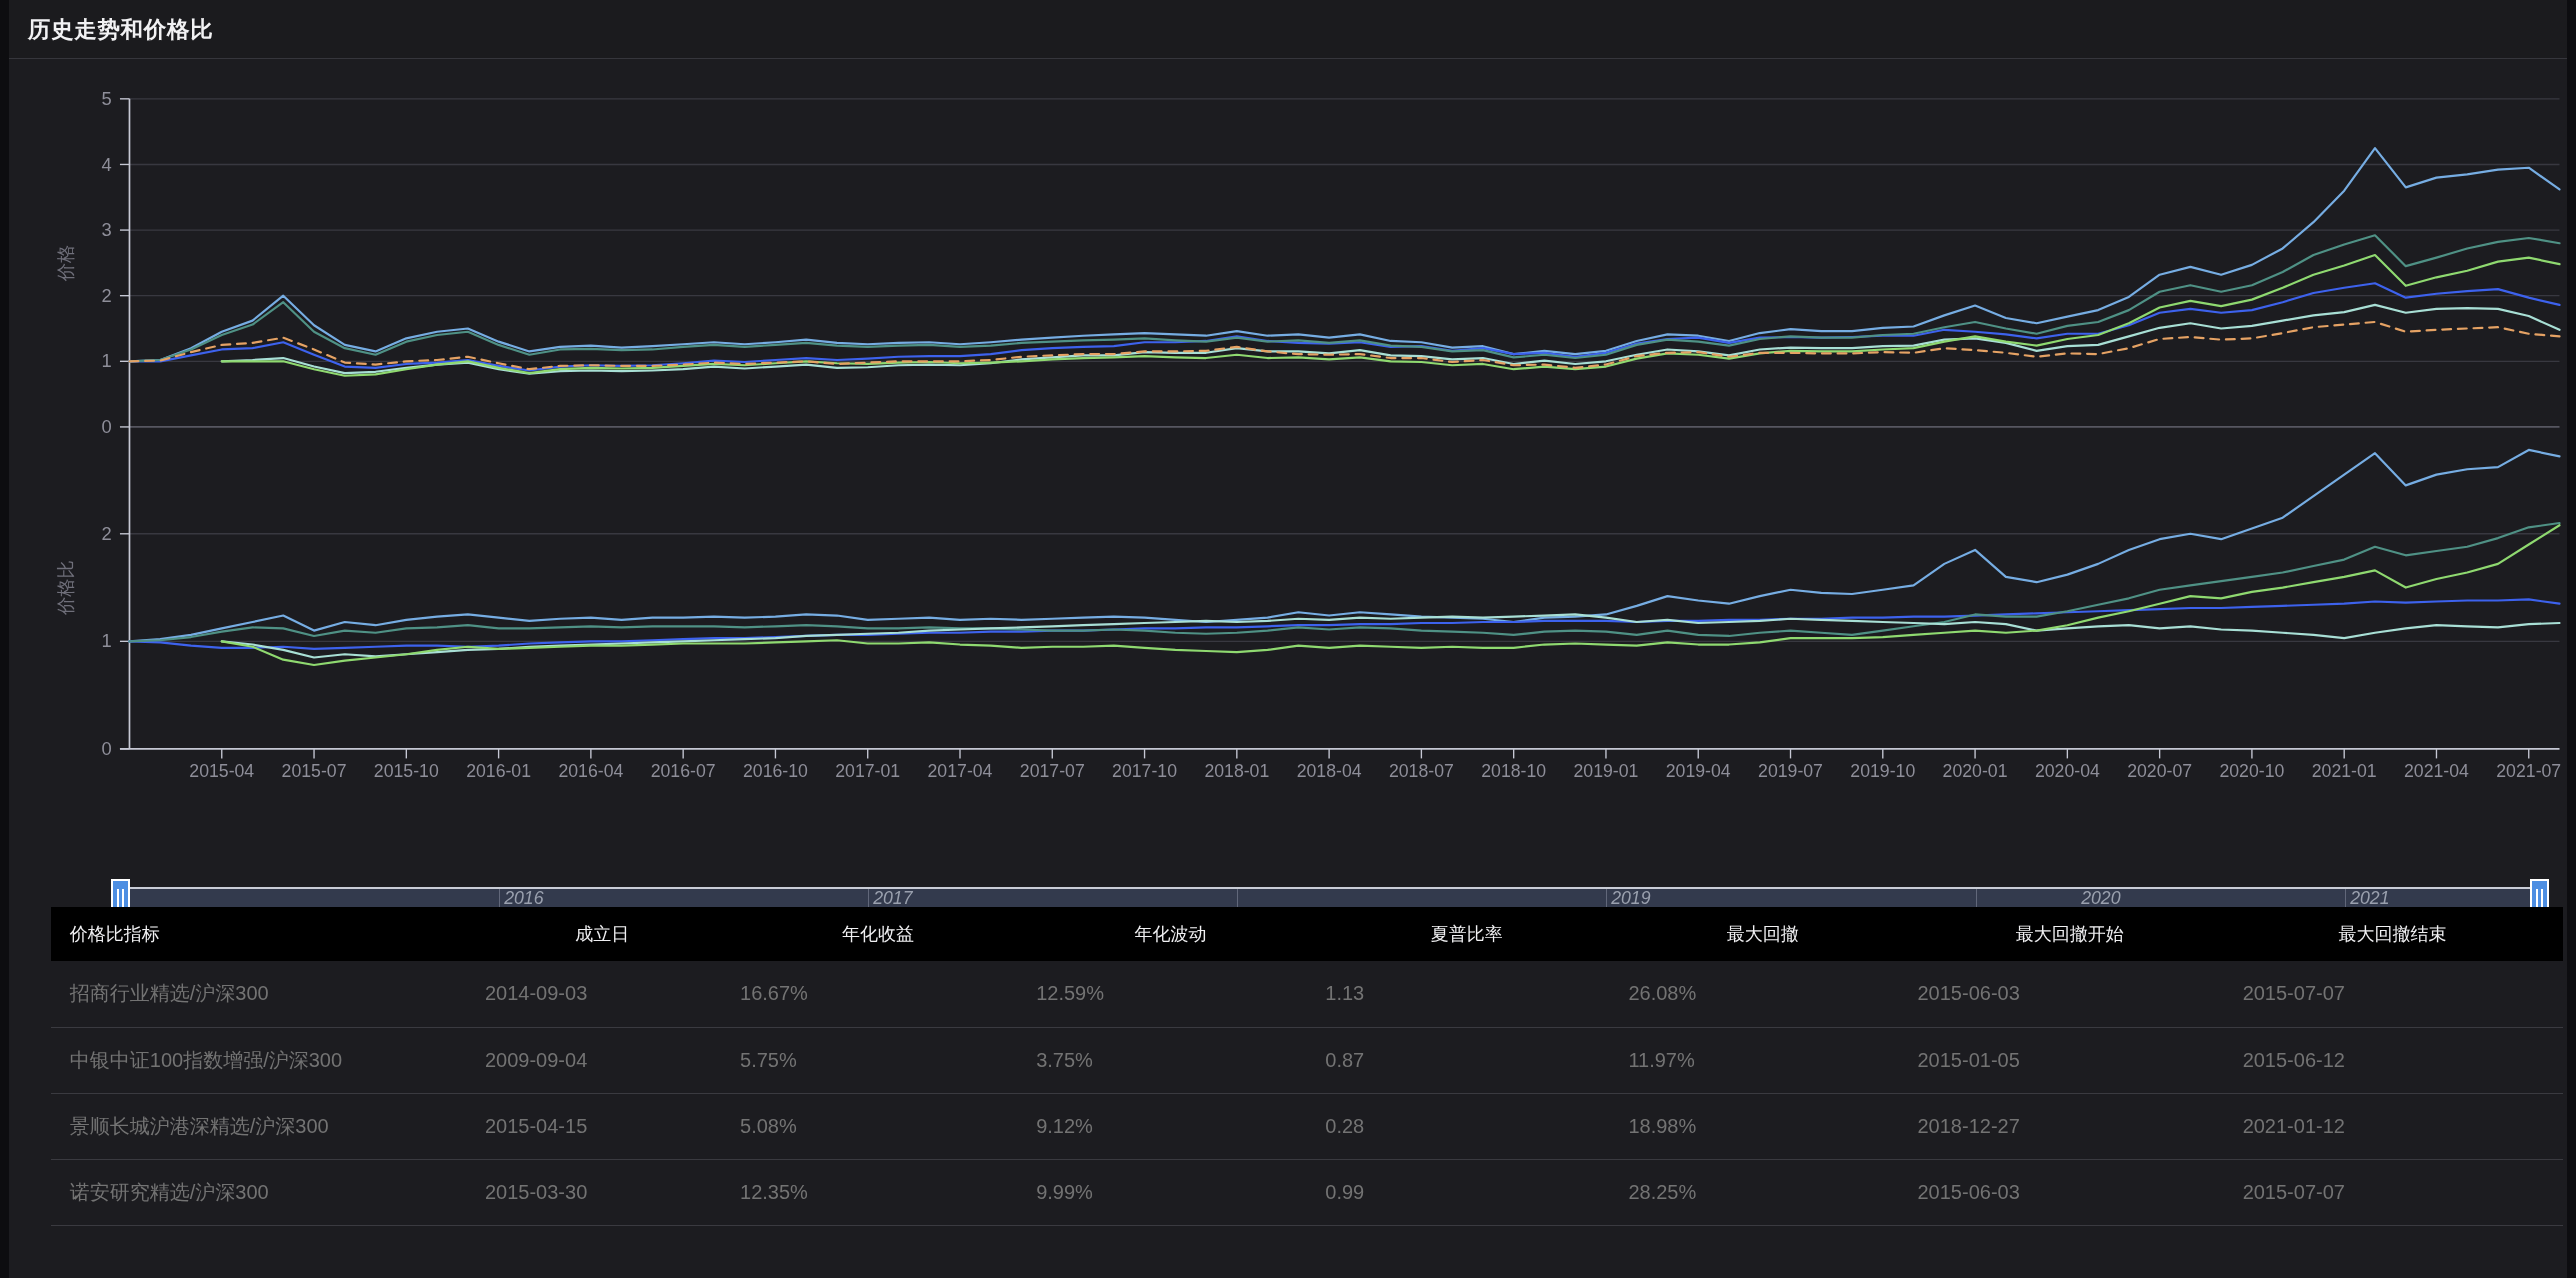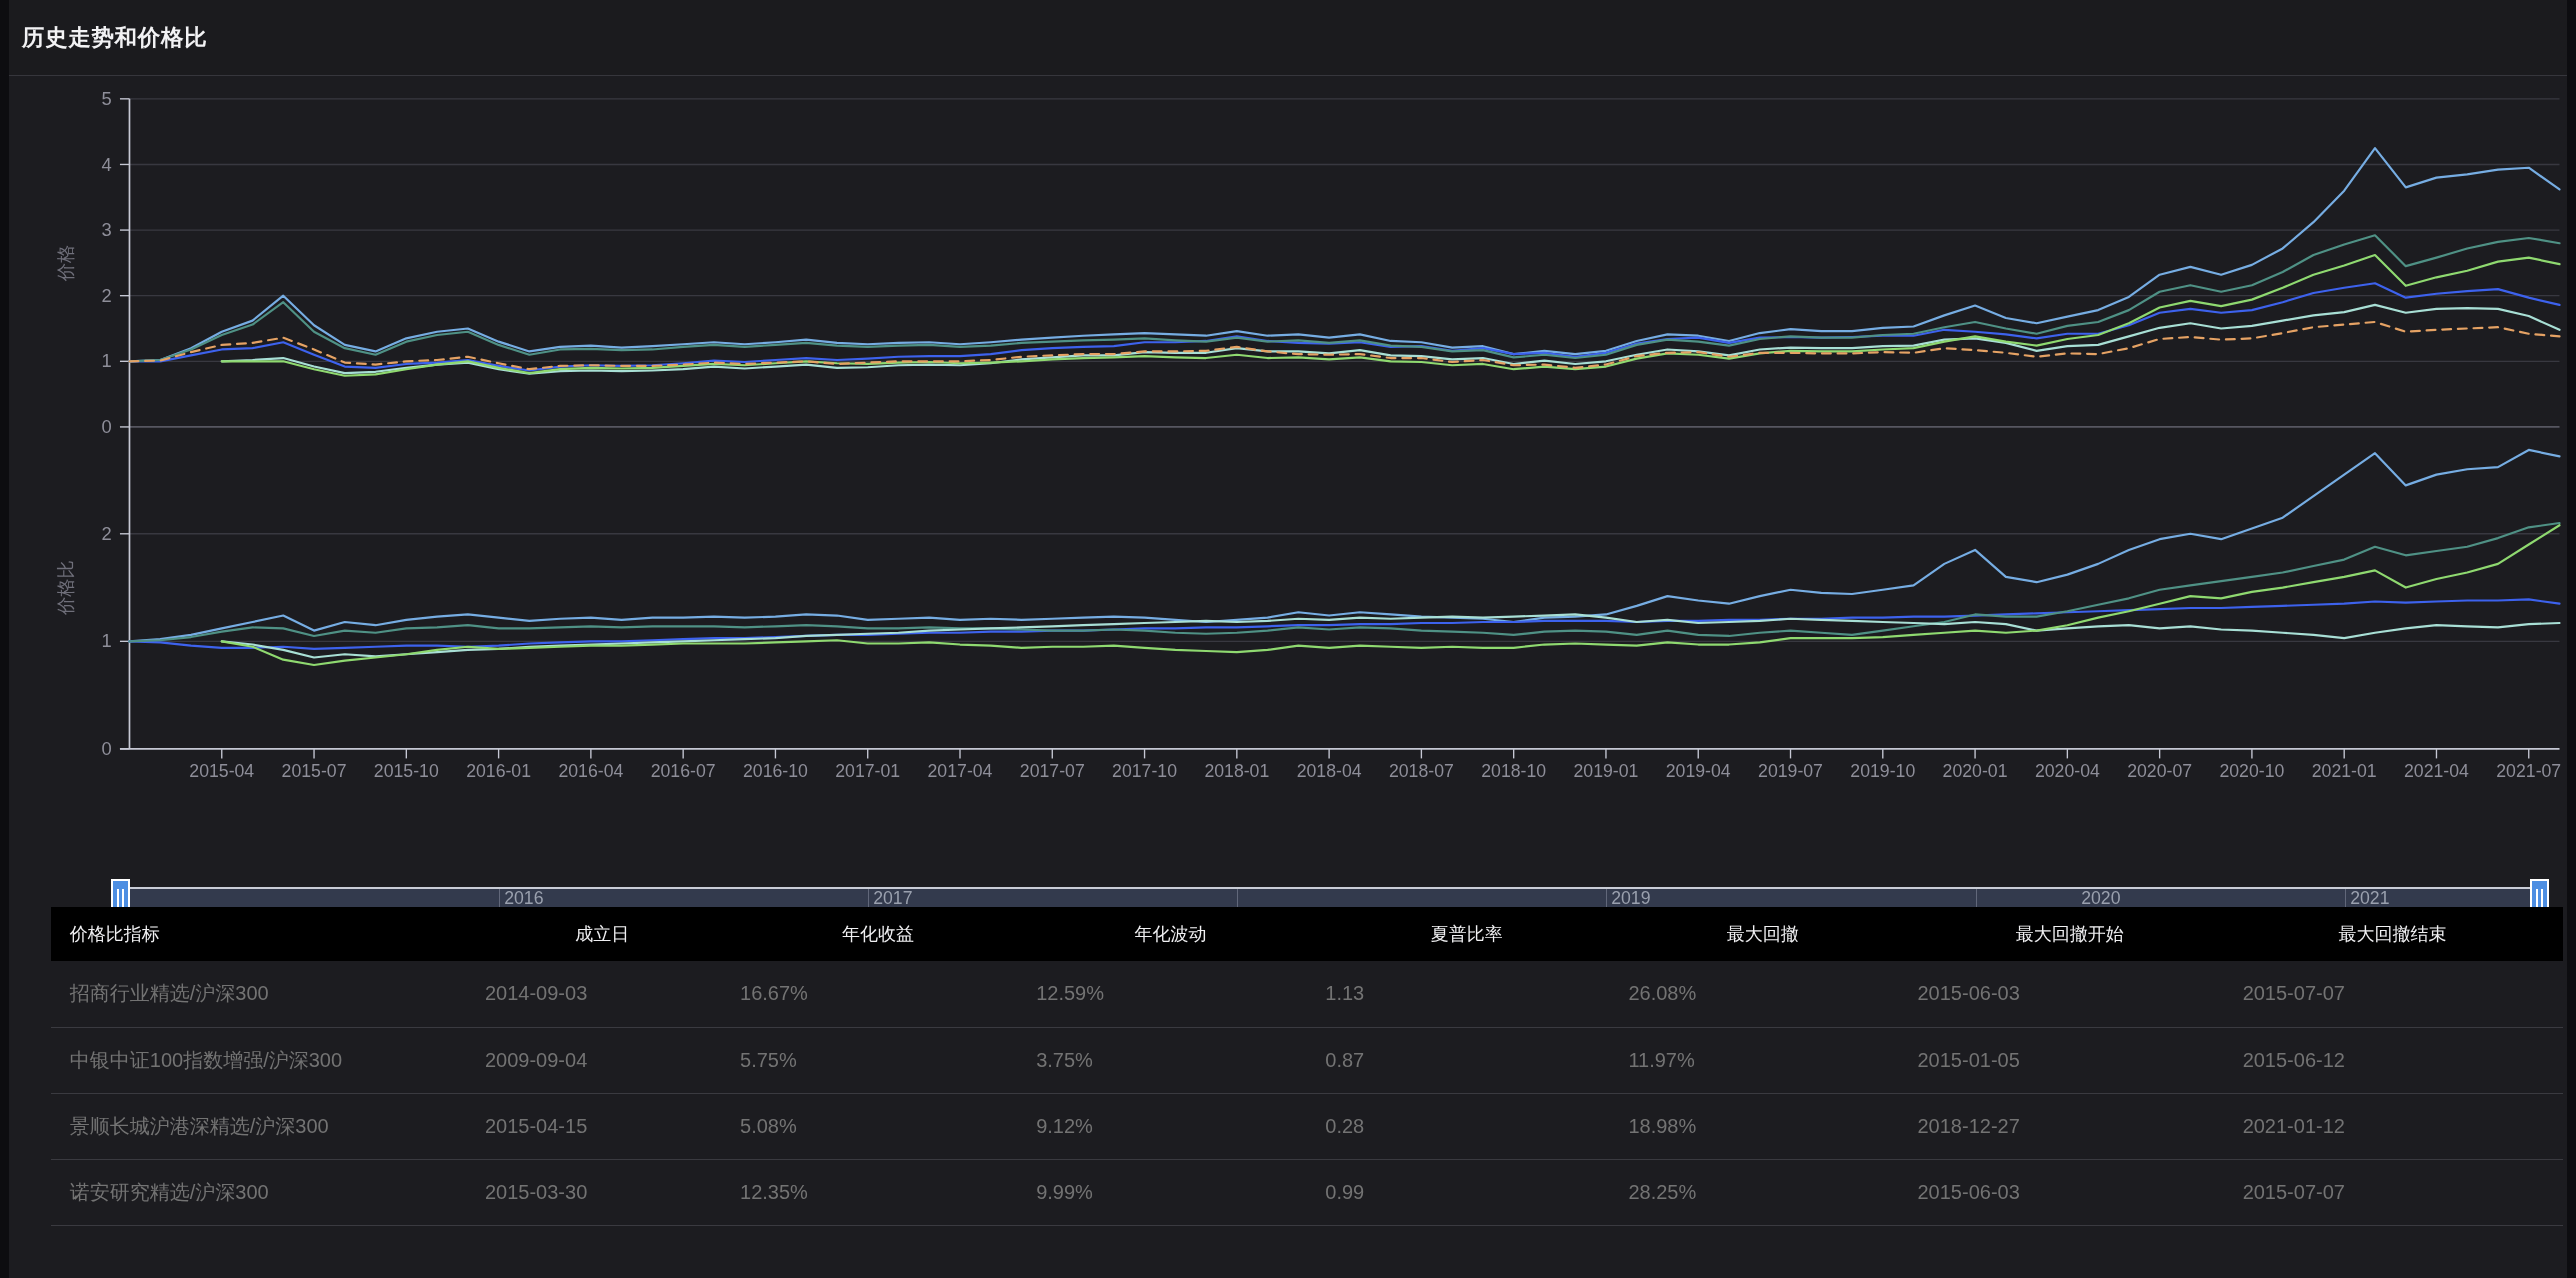--- a/index.html
+++ b/index.html
@@ -1,29 +1,29 @@
 <!DOCTYPE html>
 <html style="font-size:11px"><head>
 <meta charset="utf-8">
 <style>
   * { margin:0; padding:0; box-sizing:border-box; }
   html,body { background:#0d0d10; }
   body { font-family:"Liberation Sans","DejaVu Sans",sans-serif; }
   .page { position:relative; width:2576px; height:1278px; overflow:hidden; background:#0d0d10; }
   .panel { position:absolute; left:8.8px; right:8.8px; top:0; bottom:0; background:#1c1c20; }
-  .topbar { position:absolute; left:0; right:0; top:0; height:76px; background:#1b1b1e;
-            border-bottom:1.4px solid #36363c; display:flex; align-items:center; padding-left:13px; }
+  .topbar { position:absolute; left:0; right:0; top:0; height:59px; background:#1b1b1e;
+            border-bottom:1.4px solid #36363c; display:flex; align-items:center; padding-left:19px; }
   .title { color:#f2f2f4; font-size:22.5px; font-weight:bold; letter-spacing:0.7px; }
   .chart-wrap { position:absolute; left:0; top:68px; width:2558px; height:742px; }
   svg text { font-family:"Liberation Sans","DejaVu Sans",sans-serif; }
 
   
   .slider { position:absolute; left:0; top:0; width:2558px; height:0; }
   .slider-track { position:absolute; left:112px; top:819px; width:2419px; height:22px;
-                  background:#333a4d; border-top:2px solid #c9ccd6; border-bottom:2px solid #c9ccd6; }
+                  background:#333a4d; border-top:2px solid #c9ccd6; border-bottom:2px solid #c9ccd6;font-style:italic; }
   .year-div { position:absolute; top:0; bottom:0; width:1.4px; background:#878da0; opacity:.55; }
   .year-label { position:absolute; top:0; bottom:0; display:flex; align-items:center;
                 color:#9aa0ae; font-size:17.7px; padding-left:5.4px; }
   .handle { position:absolute; top:811px; width:19px; height:38px; background:#4d8ee2;
             border:2.7px solid #ffffff; display:flex; align-items:center; justify-content:center; gap:3.4px; }
   .handle i { display:block; width:2px; height:19px; background:#ffffff; }
 
   
   .legend { position:absolute; left:65px; top:855px; height:30px; display:flex; align-items:center; gap:39px; }
   .legend-item { display:flex; align-items:center; gap:9.5px; cursor:pointer; }

